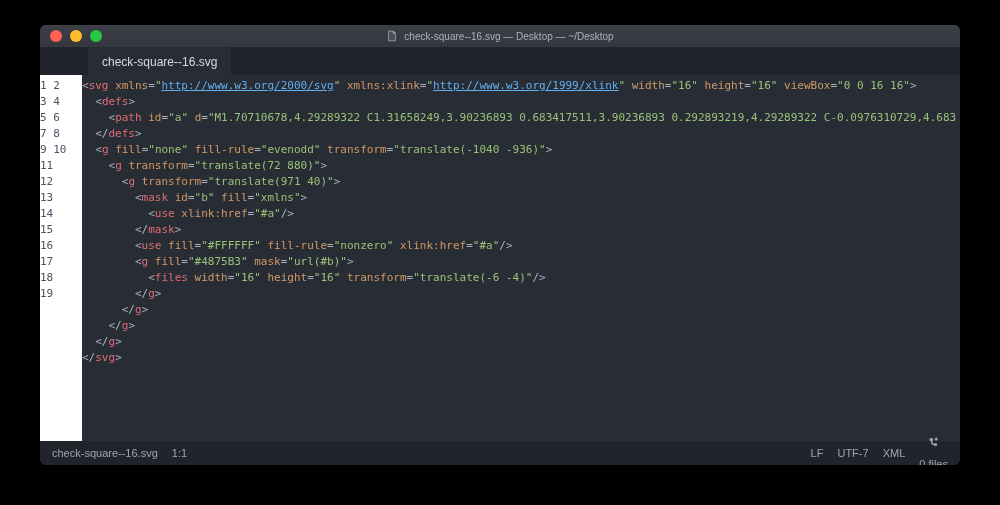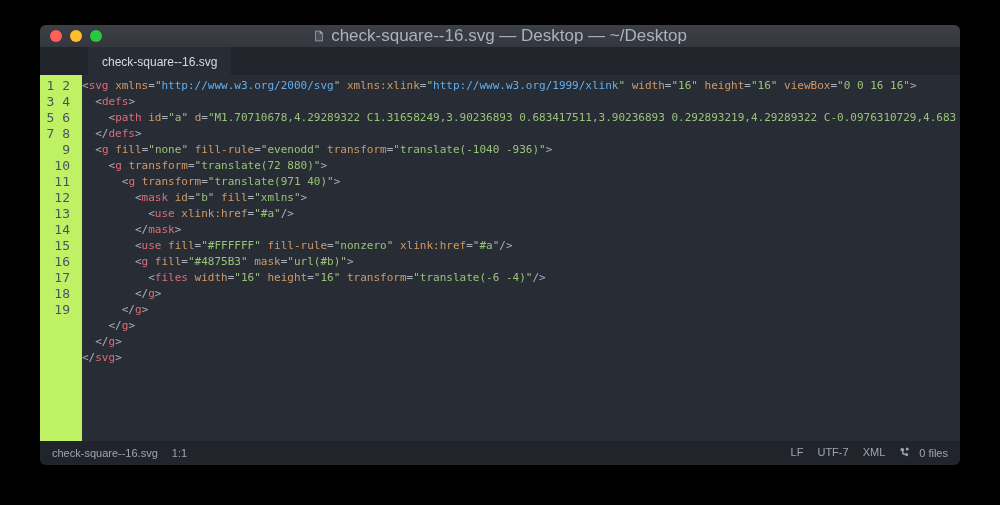--- a/index.html
+++ b/index.html
@@ -43,21 +43,21 @@
   .dot.max { background: #28c940; }
   .title-wrap {
     position: absolute;
     left: 0; right: 0;
     display: flex;
     justify-content: center;
     align-items: center;
     gap: 6px;
     pointer-events: none;
     color: #abb2bf;
-    font-size: 17px;
+    font-size: 10px;
     font-family: -apple-system, sans-serif;
   }
   .title-icon svg { display: block; }
   .tabbar {
     height: 28px;
     background: #21252b;
     display: flex;
     align-items: stretch;
     flex-shrink: 0;
   }
@@ -73,27 +73,27 @@
     border-top: 1px solid transparent;
   }
   .editor {
     flex: 1;
     display: flex;
     overflow: hidden;
     background: #282c34;
   }
   .gutter {
     width: 42px;
-    background: #bef264;
+    background: #ffffff;
     color: #4b5263;
-    text-align: right;
+    text-align: left;
     padding-right: 12px;
     padding-top: 3px;
     line-height: 16px;
-    font-size: 13px;
+    font-size: 11px;
     flex-shrink: 0;
     user-select: none;
   }
   .code {
     flex: 1;
     padding-top: 3px;
     line-height: 16px;
     font-size: 11px;
     color: #abb2bf;
     white-space: pre;
@@ -104,30 +104,30 @@
     background: #21252b;
     color: #9da5b4;
     display: flex;
     align-items: center;
     padding: 0 12px;
     font-size: 11px;
     font-family: -apple-system, sans-serif;
     flex-shrink: 0;
   }
   .statusbar .left { display: flex; gap: 14px; }
-  .statusbar .right { margin-left: auto; display: flex; gap: 14px; }
-  .git { display: flex; align-items: center; gap: 8px; }
+  .statusbar .right { margin-left: auto; display: flex; gap: 14px; align-items: center; }
+  .git { display: flex; align-items: center; gap: 8px; flex-direction: column; }
 
   
   .p  { color: #abb2bf; } 
   .tg { color: #e06c75; margin-top: 12px; } 
   .at { color: #d19a66; } 
   .eq { color: #abb2bf; }
   .st { color: #98c379; } 
-  .lk { color: #61afef; }
+  .lk { color: #61afef; text-decoration: underline; }
 </style>
 </head>
 <body>
 
 <div class="window">
 
   <div class="titlebar">
     <div class="traffic">
       <div class="dot close"></div>
       <div class="dot min"></div>

